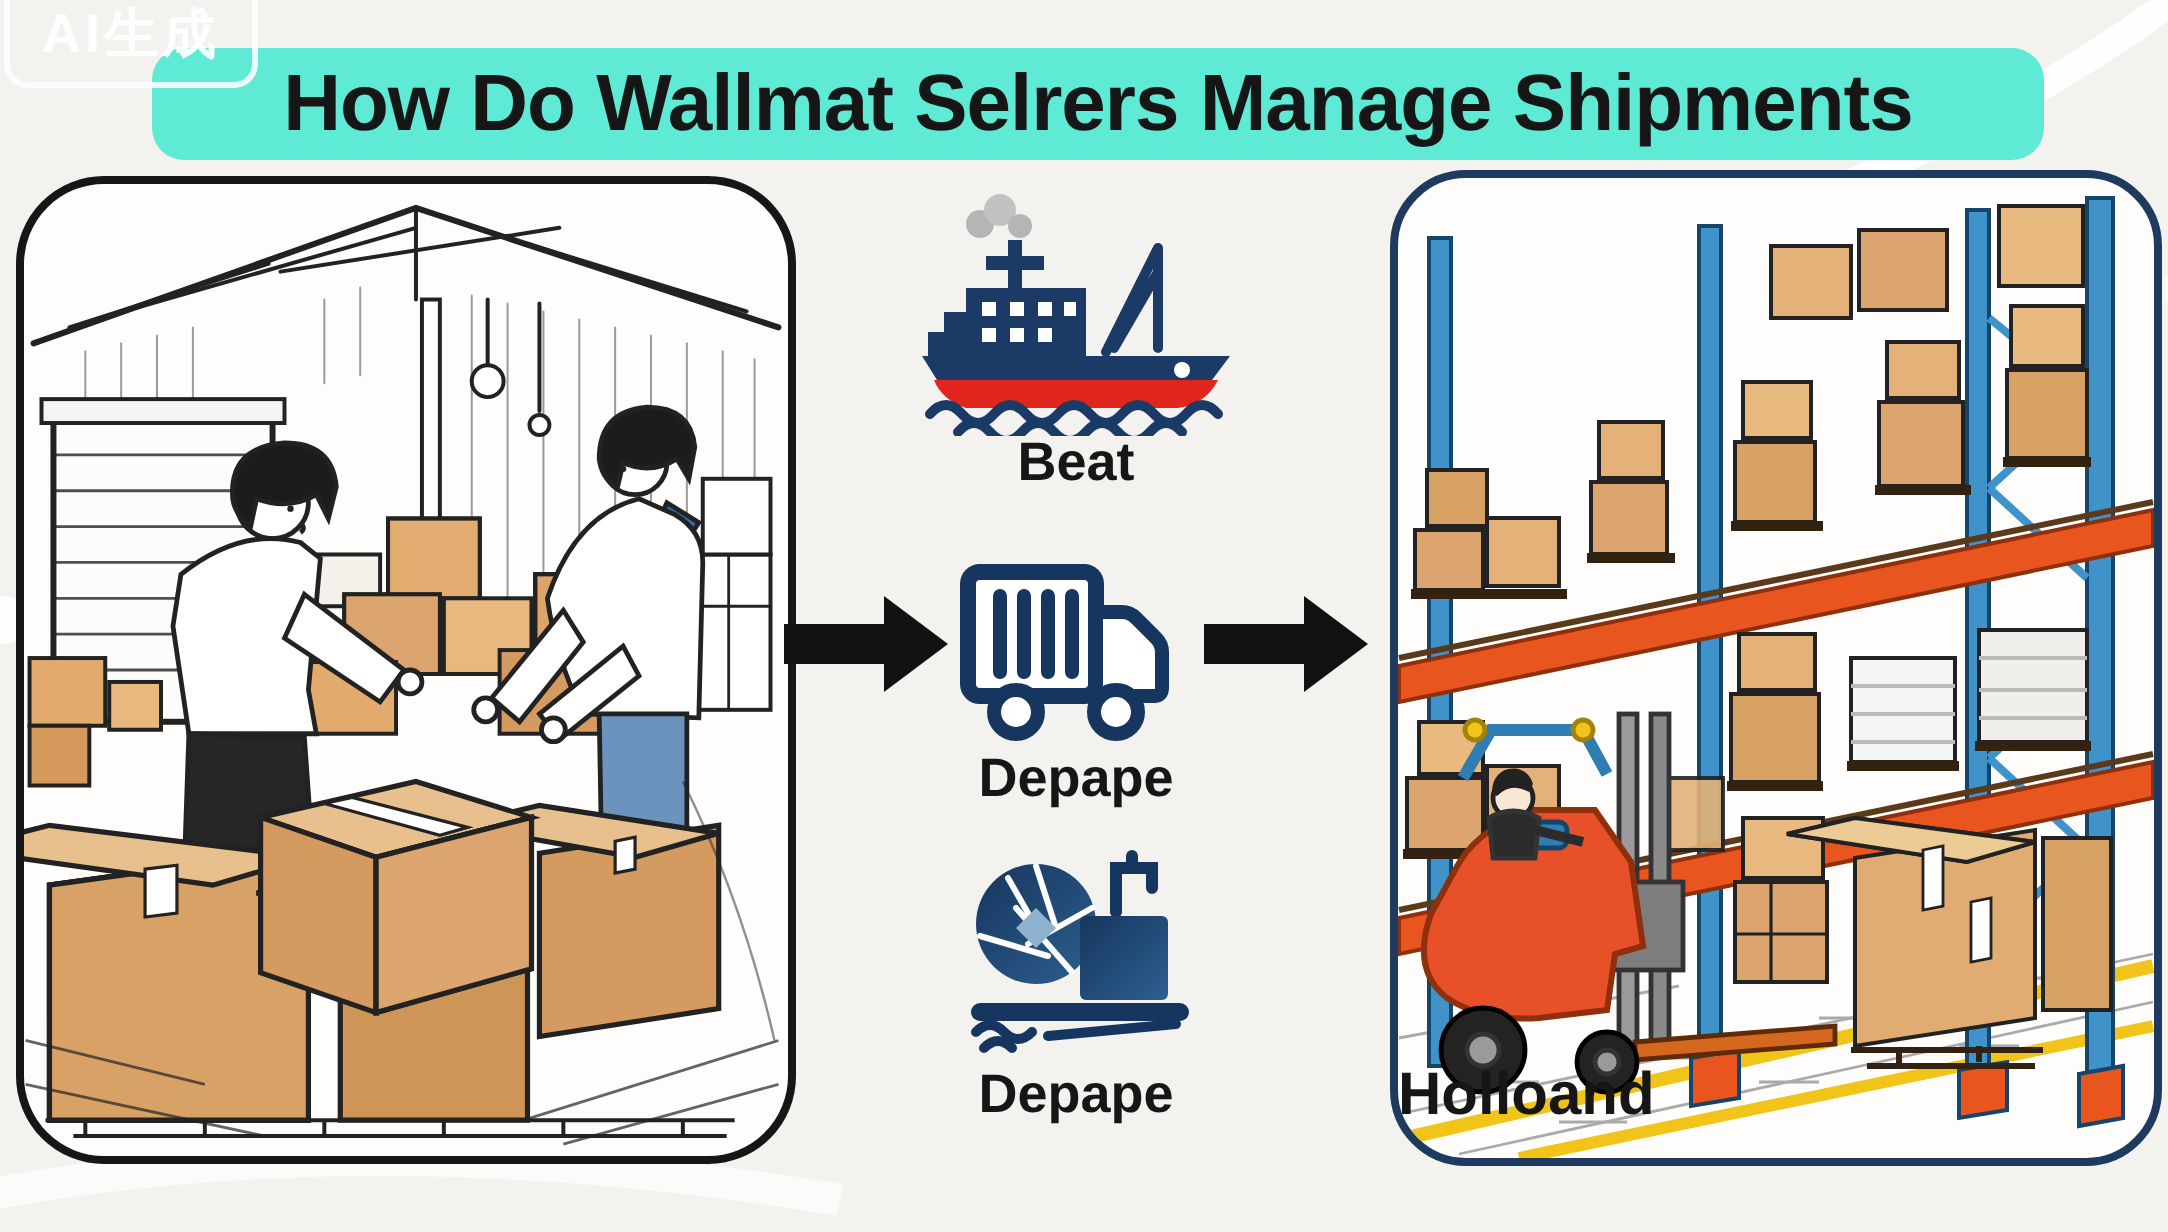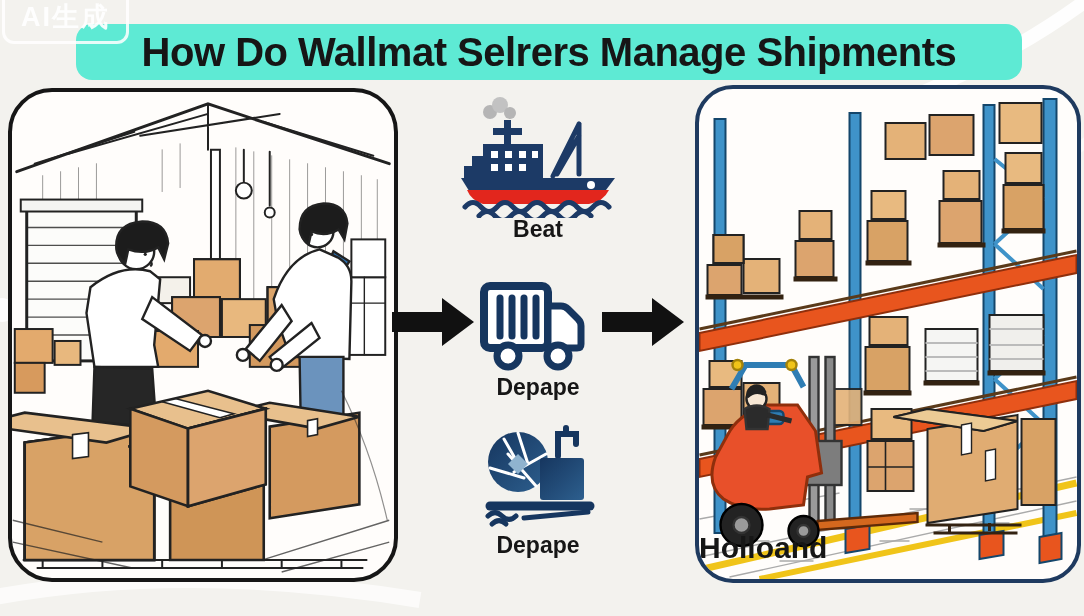--- a/index.html
+++ b/index.html
@@ -45,21 +45,21 @@
   }
   .panel svg{display:block;width:100%;height:100%;}
   .panel-caption{
     position:absolute;left:0;right:0;bottom:14px;
     font-size:30px;font-weight:bold;color:#161616;
   }
   
   .step-icon{z-index:6;}
   .step-label{
     z-index:6;width:200px;text-align:center;
-    font-size:23px;font-weight:bold;color:#161616;
+    font-size:27px;font-weight:bold;color:#161616;
   }
   .flow-arrow{z-index:6;}
 </style>
 </head>
 <body>
 
 <svg class="abs" id="bg-decor" viewBox="0 0 1084 616">
   <path d="M880,110 Q1010,60 1100,-10" fill="none" stroke="rgba(255,255,255,0.9)" stroke-width="14"></path>
   <path d="M930,230 Q1040,190 1110,120" fill="none" stroke="rgba(255,255,255,0.55)" stroke-width="10"></path>
   <path d="M-20,600 Q180,560 420,600" fill="none" stroke="rgba(255,255,255,0.7)" stroke-width="16"></path>

